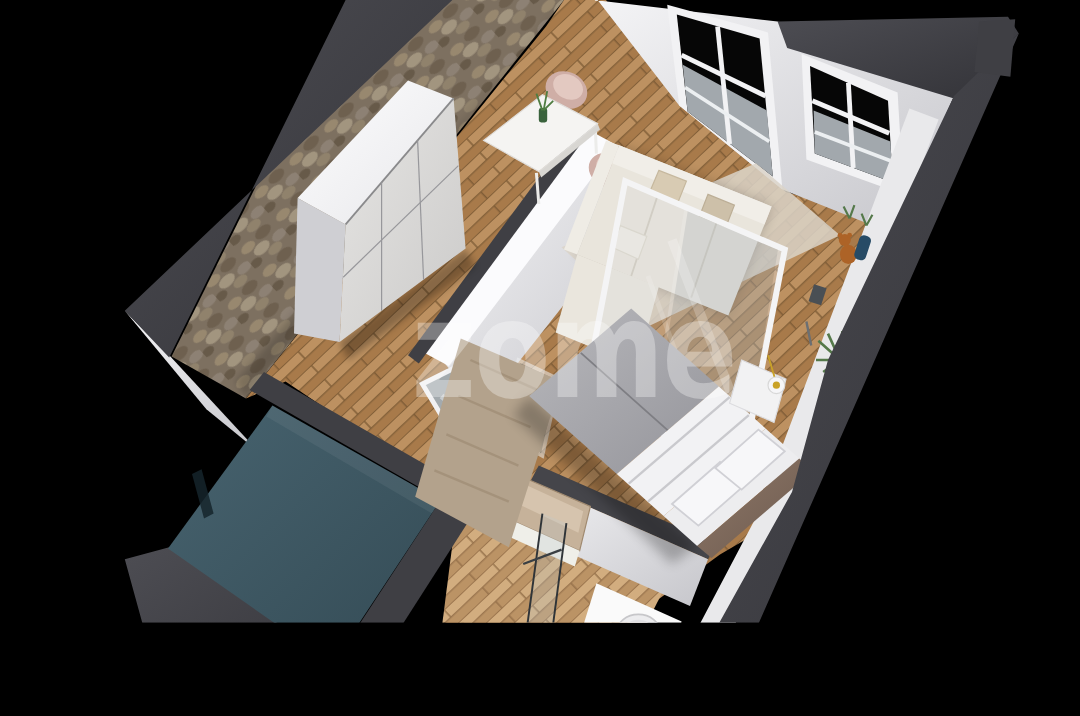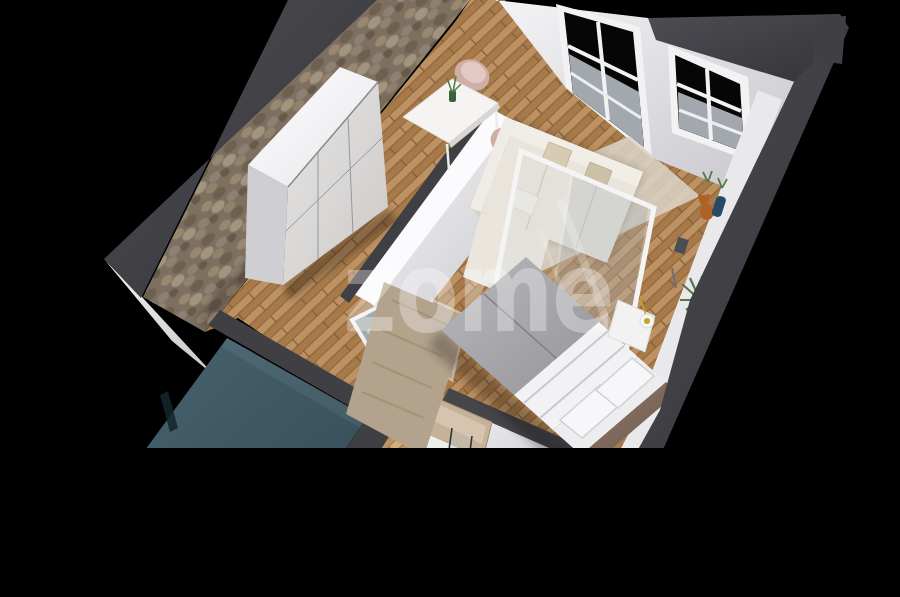--- a/index.html
+++ b/index.html
@@ -1,16 +1,16 @@
 <!DOCTYPE html>
 <html style="--background: #000000; --wall-cut: #3f3f44; --wall-white: #ededef; --stone: #7d7060; --wood: #b28252; --wood-light: #c8a172; --teal-slab: #3d5561; --sofa: #e9e5dc; --bed-duvet: #a6a6aa; --bed-linen: #f2f2f4; --headboard: #86705f; --chair-blush: #cfaea6; --rug-living: #dbd4c8; --rug-bedroom: #b3a28c; --plant-green: #55794a; --teddy-orange: #ad6327; --accent-blue: #274b66; --glass-tint: #cdd4d8; --wm: #ffffff;"><head>
 <meta charset="utf-8">
 <style>
   html,body{margin:0;padding:0;background:#000;}
-  #stage{position:relative;width:900px;height:448px;overflow:hidden;background:var(--background,#000);
+  #stage{position:relative;width:900px;height:519px;overflow:hidden;background:var(--background,#000);
          font-family:"DejaVu Sans","Liberation Sans",sans-serif;}
   svg{display:block}
   .grayband{fill:url(#gGray);}
   .graybandflat{fill:var(--wall-cut,#3f3f44);}
   .wallface{fill:url(#gWall);}
   .bright{fill:#fbfbfd;}
   .seam{stroke:#97979b;stroke-width:1;fill:none;}
   .watermark{font-weight:bold;fill:var(--wm,#ffffff);opacity:0.32;letter-spacing:-2px;}
 </style>
 </head>

